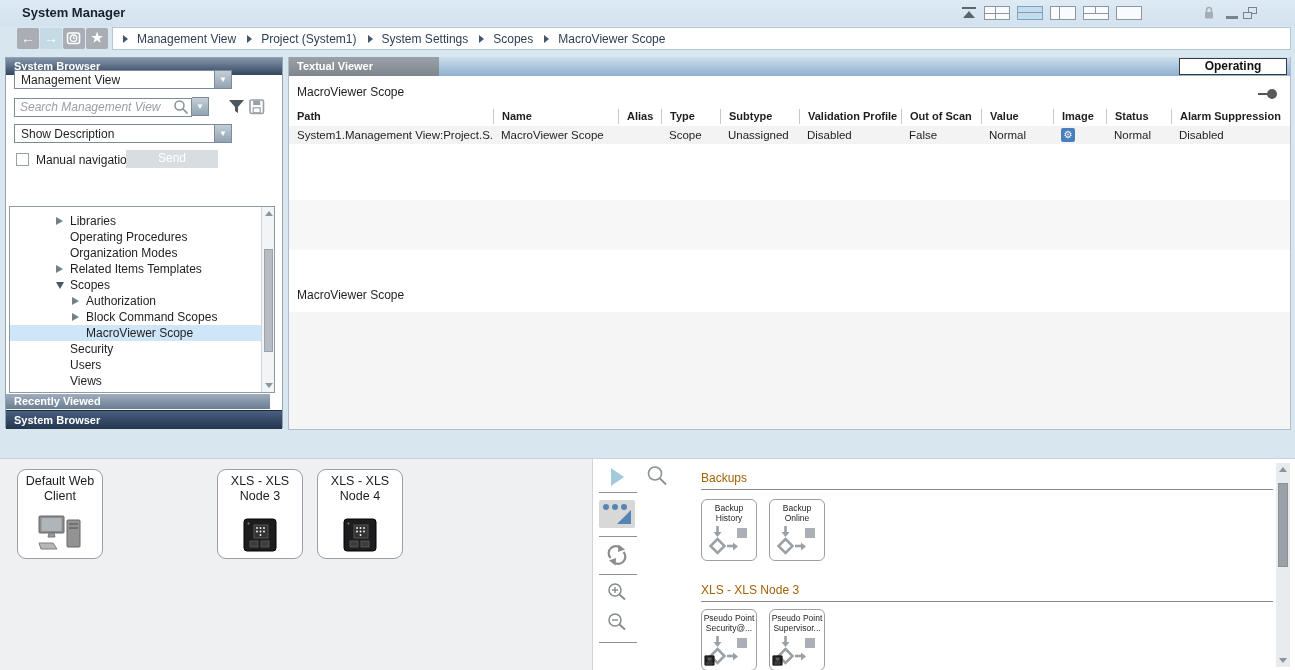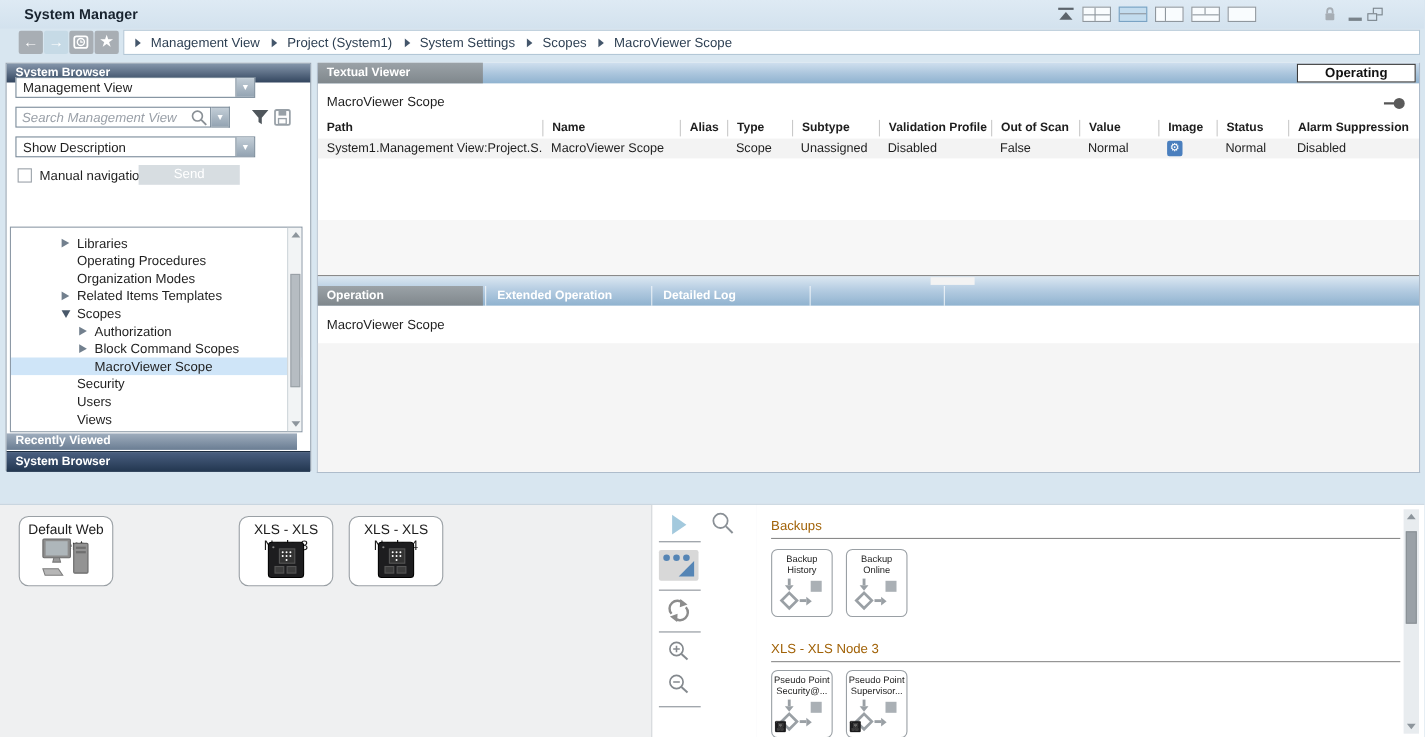--- a/index.html
+++ b/index.html
@@ -87,21 +87,21 @@
   #grip { position:absolute; left:557px; top:1px; width:40px; height:7px; background:#f3f3f3; }
   #tabs2 { position:absolute; left:0; bottom:0; height:18px; width:100%; display:flex; }
   #tabs2 .tab-active { height:18px; line-height:18px; }
   .tabsep { width:1px; height:18px; background:rgba(255,255,255,.75); }
   #op-content { position:absolute; left:0; top:221px; width:1001px; height:151px; background:#fff; }
   #op-title { position:absolute; left:8px; top:10px; font-size:12px; }
   #op-gray { position:absolute; left:0; top:34px; right:0; bottom:0; background:#f5f5f5; }
 
   
   #bottom { position:absolute; left:0; top:458px; width:1295px; height:212px; background:#eff0f1; border-top:1px solid #c5d3de; }
-  .node-tile { position:absolute; top:10px; width:86px; height:64px; background:#fff; border:1.5px solid #9aa0a5; border-radius:9px; text-align:center; }
+  .node-tile { position:absolute; top:10px; width:86px; height:90px; background:#fff; border:1.5px solid #9aa0a5; border-radius:9px; text-align:center; }
   .node-tile.hl { background:linear-gradient(180deg,#dff0fb 0%,#b9dcf1 45%,#96c6e2 100%); border-color:#8fa6b5; }
   .node-lbl { font-size:12.5px; line-height:15px; padding-top:4px; color:#1c1c1c; }
   .node-ic { position:absolute; bottom:5px; left:0; right:0; display:flex; justify-content:center; }
   #toolbar { position:absolute; left:592px; top:0; width:96px; height:212px; background:#fff; border-left:1px solid #d0d4d8; }
   .tb-hr { position:absolute; left:6px; width:38px; height:1px; background:#8c9299; }
   #tb-play { position:absolute; left:18px; top:9px; width:0; height:0; border-left:13px solid #a3c9dd; border-top:9px solid transparent; border-bottom:9px solid transparent; }
   #tb-search { position:absolute; left:52px; top:5px; }
   #tb-macro { position:absolute; left:6px; top:41px; width:36px; height:28px; background:#d8d8d8; border-radius:2px; display:flex; align-items:center; justify-content:center; }
   #tb-refresh { position:absolute; left:12px; top:84px; }
   #tb-zin { position:absolute; left:13px; top:122px; }
@@ -346,32 +346,20 @@
       <div class="rc w7">Normal</div>
       <div class="w8" style="display:flex">
           <span id="img-cell">⚙</span>
         </div>
       <div class="rc w9">Normal</div>
       <div class="rc w10">Disabled</div>
     </div>
     <div id="tv-strip"></div>
   </div>
 
-  <div id="splitter" class="tabbar">
-    <div id="grip"></div>
-    <div id="tabs2">
-      <div class="tab-active" style="width:150px">Operation</div>
-      <div style="width:2px"></div>
-      <div class="tab-inactive">Extended Operation</div>
-      <div class="tab-inactive" style="width:144px">Detailed Log</div>
-      <div class="tabsep"></div>
-      <div style="width:121px"></div>
-      <div class="tabsep"></div>
-    </div>
-  </div>
 
   <div id="op-content">
     <div id="op-title">MacroViewer Scope</div>
     <div id="op-gray"></div>
   </div>
 </div>
 
 <div id="bottom">
 
   <div class="node-tile" style="left:17px">

